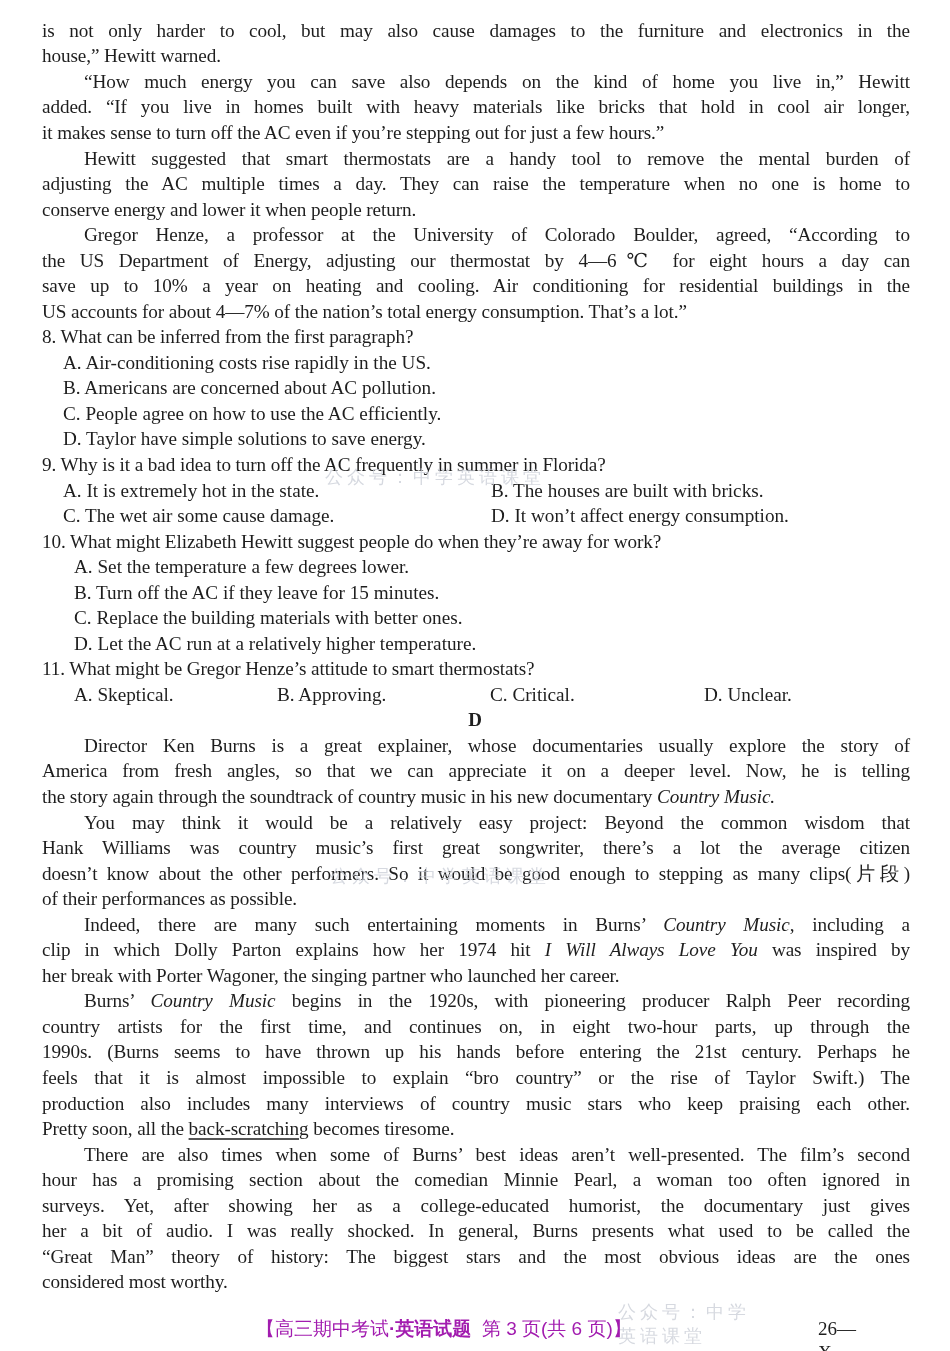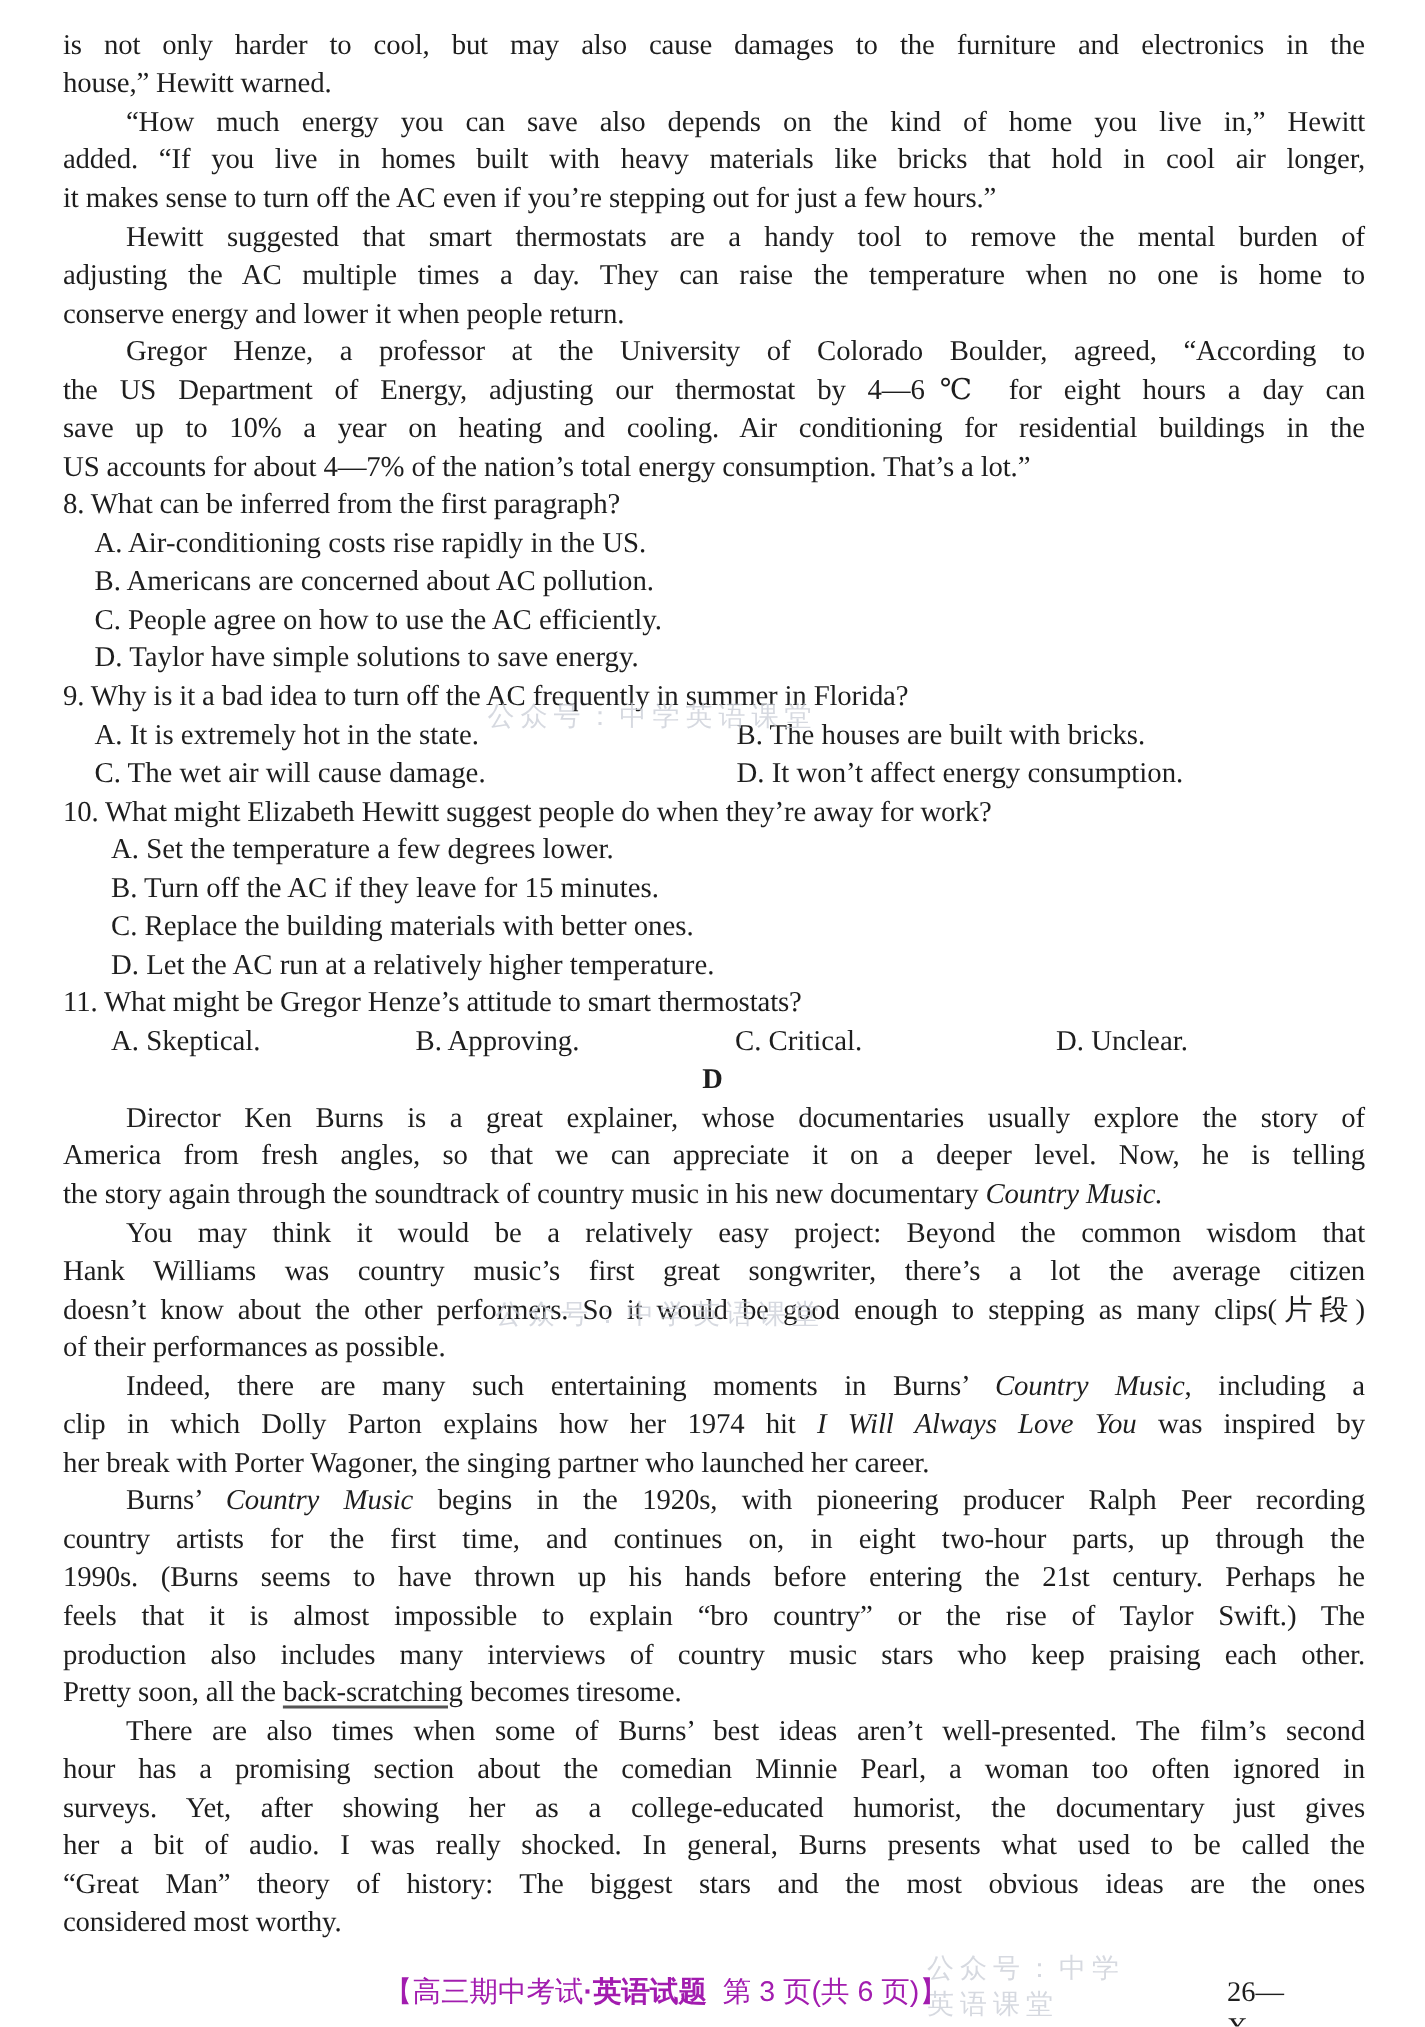--- a/index.html
+++ b/index.html
@@ -55,21 +55,21 @@
     <div class="opt" style="top:351px;left:63px">A. Air-conditioning costs rise rapidly in the US.</div>
     <div class="opt" style="top:376px;left:63px">B. Americans are concerned about AC pollution.</div>
     <div class="opt" style="top:402px;left:63px">C. People agree on how to use the AC efficiently.</div>
     <div class="opt" style="top:427px;left:63px">D. Taylor have simple solutions to save energy.</div>
   </div>
 
   <div>
     <div class="ln q" style="top:453px">9. Why is it a bad idea to turn off the AC frequently in summer in Florida?</div>
     <div class="opt" style="top:479px;left:63px">A. It is extremely hot in the state.</div>
     <div class="opt" style="top:479px;left:491px">B. The houses are built with bricks.</div>
-    <div class="opt" style="top:504px;left:63px">C. The wet air will cause damage.</div>
+    <div class="opt" style="top:504px;left:63px">C. The wet air some cause damage.</div>
     <div class="opt" style="top:504px;left:491px">D. It won’t affect energy consumption.</div>
   </div>
 
   <div>
     <div class="ln q" style="top:530px">10. What might Elizabeth Hewitt suggest people do when they’re away for work?</div>
     <div class="opt" style="top:555px;left:74px">A. Set the temperature a few degrees lower.</div>
     <div class="opt" style="top:581px;left:74px">B. Turn off the AC if they leave for 15 minutes.</div>
     <div class="opt" style="top:606px;left:74px">C. Replace the building materials with better ones.</div>
     <div class="opt" style="top:632px;left:74px">D. Let the AC run at a relatively higher temperature.</div>
   </div>

